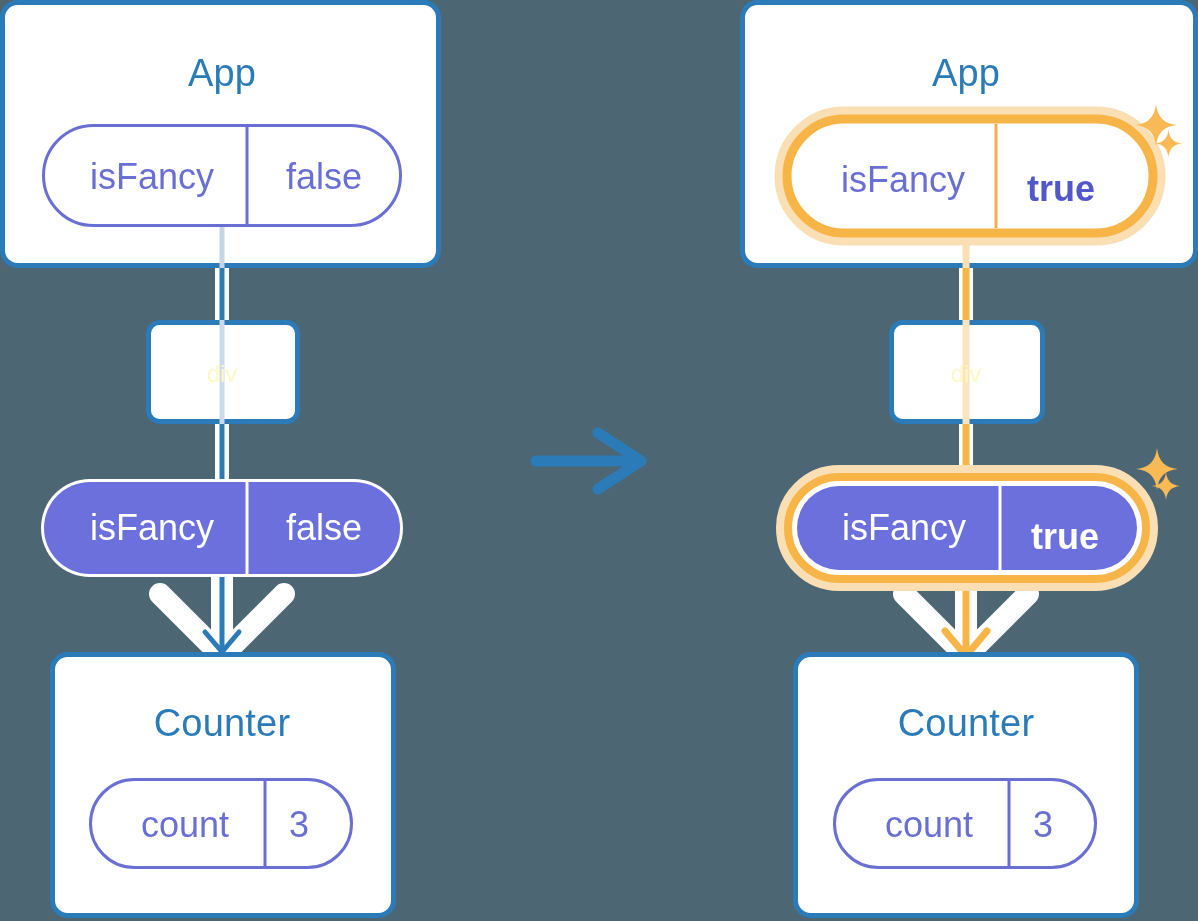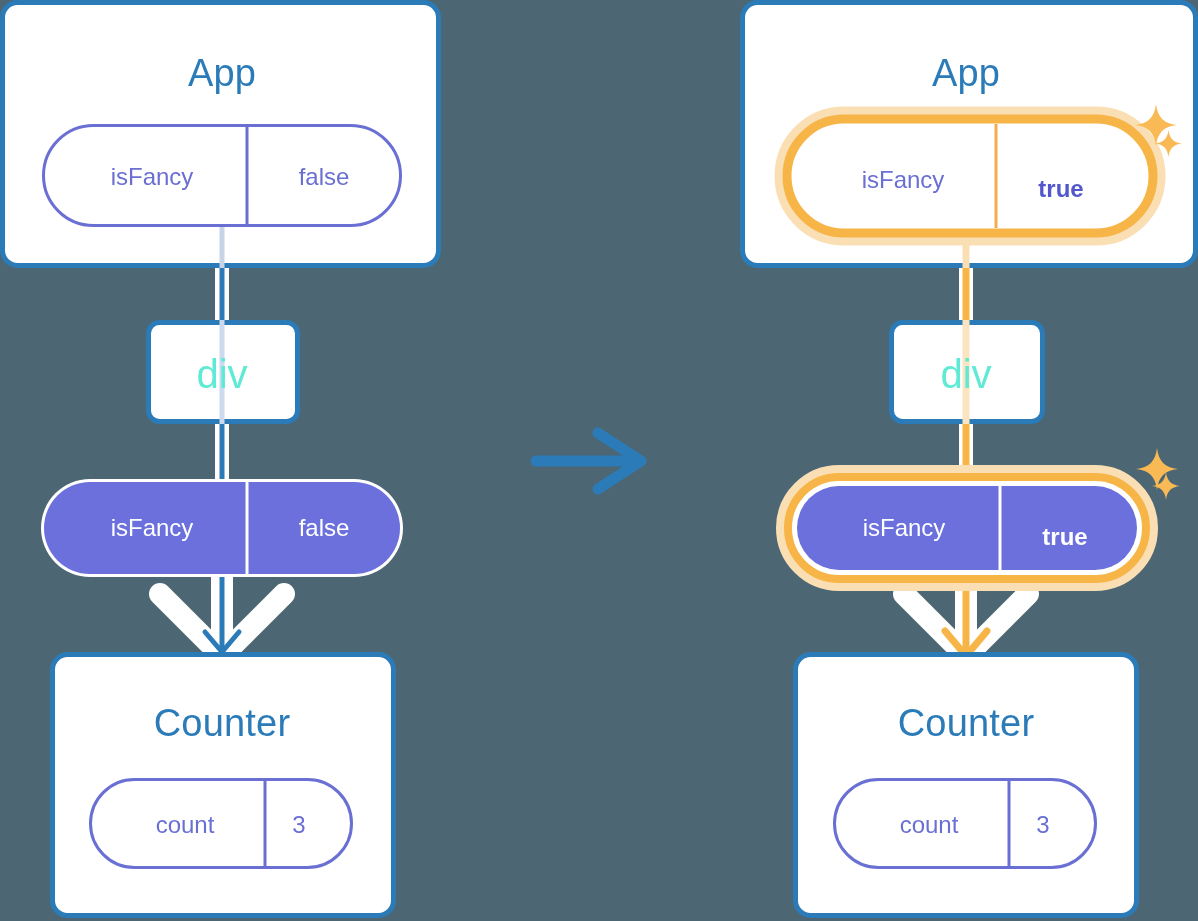--- a/index.html
+++ b/index.html
@@ -34,26 +34,26 @@
     pointer-events: none;
     line-height: 1;
   }
   .title-txt {
     font-size: 38px;
     color: #2b7bb9;
     letter-spacing: 0.2px;
     transform: translate(-50%, -50%);
   }
   .div-txt {
-    font-size: 40px;
-    color: #5eead4;
+    font-size: 24px;
+    color: #fef9c3;
     transform: translate(-50%, -50%);
   }
   .pill-txt {
-    font-size: 24px;
+    font-size: 36px;
     transform: translate(-50%, -50%);
   }
   .pill-txt.outline { color: #6a6fd4; }
   .pill-txt.filled  { color: #ffffff; }
   .pill-txt.bold    { font-weight: bold; margin-top: 9px; }
   .pill-txt.bold.outline { color: #5257cc; }
 </style>
 </head>
 <body>
 

